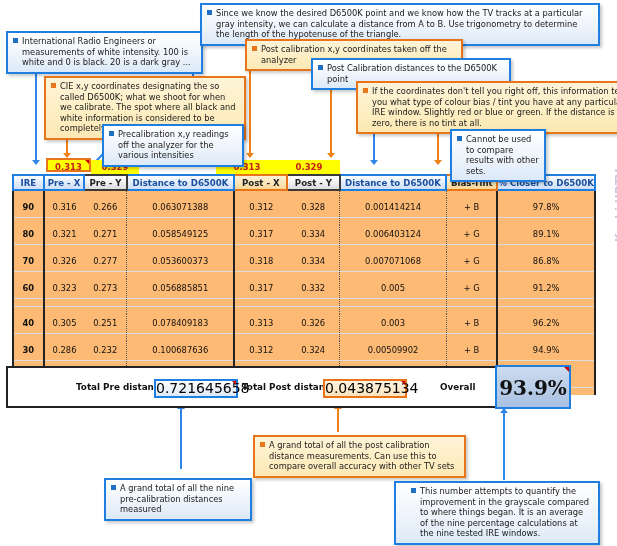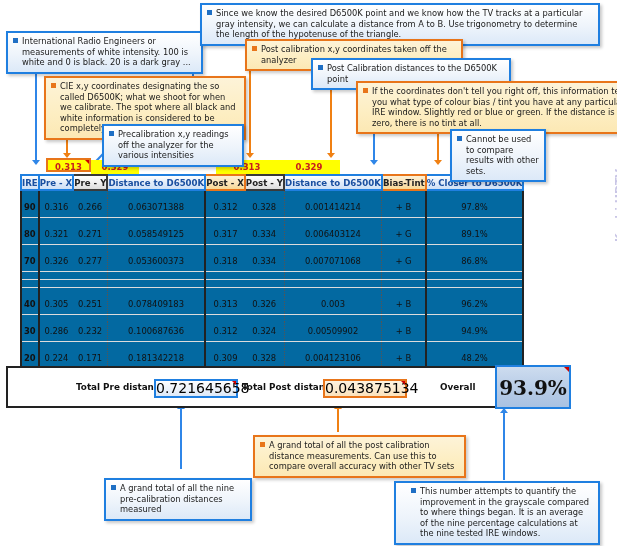--- a/index.html
+++ b/index.html
@@ -86,24 +86,24 @@
   .refchip .cmt {
     position:absolute; top:0; right:0;
     width:0;height:0;
     border-top:4px solid #cc0000;
     border-left:4px solid transparent;
   }
 
   
   #grid {
     position:absolute;
-    left:20px; top:174px;
-    width:504px;
+    left:12px; top:174px;
+    width:584px;
     border-collapse: collapse;
-    background:#0369a1;
+    background:#fdba74;
     font-size:8.3px;
     z-index:10;
   }
   #grid td, #grid th { padding:0; }
   .hdr {
     height:15px;
     font-size:8.6px;
     font-weight:bold;
     text-align:center;
     color:#1a4fa0;
@@ -393,20 +393,31 @@
         <td class="ire outer-l"></td>
         <td class="vline-l"></td>
         <td class="vdot"></td>
         <td class="vdot"></td>
         <td class="vline-l"></td>
         <td class="vdot"></td>
         <td class="vdot"></td>
         <td class="vdot"></td>
         <td class="vline-l vline-r"></td>
       </tr>
+      <tr class="drow">
+        <td class="ire outer-l">60</td>
+        <td class="vline-l">0.323</td>
+        <td class="vdot">0.273</td>
+        <td class="vdot">0.056885851</td>
+        <td class="vline-l">0.317</td>
+        <td class="vdot">0.332</td>
+        <td class="vdot">0.005</td>
+        <td class="vdot">+ G</td>
+        <td class="vline-l vline-r">91.2%</td>
+      </tr>
       <tr class="sep">
         <td class="ire outer-l"></td>
         <td class="vline-l"></td>
         <td class="vdot"></td>
         <td class="vdot"></td>
         <td class="vline-l"></td>
         <td class="vdot"></td>
         <td class="vdot"></td>
         <td class="vdot"></td>
         <td class="vline-l vline-r"></td>

